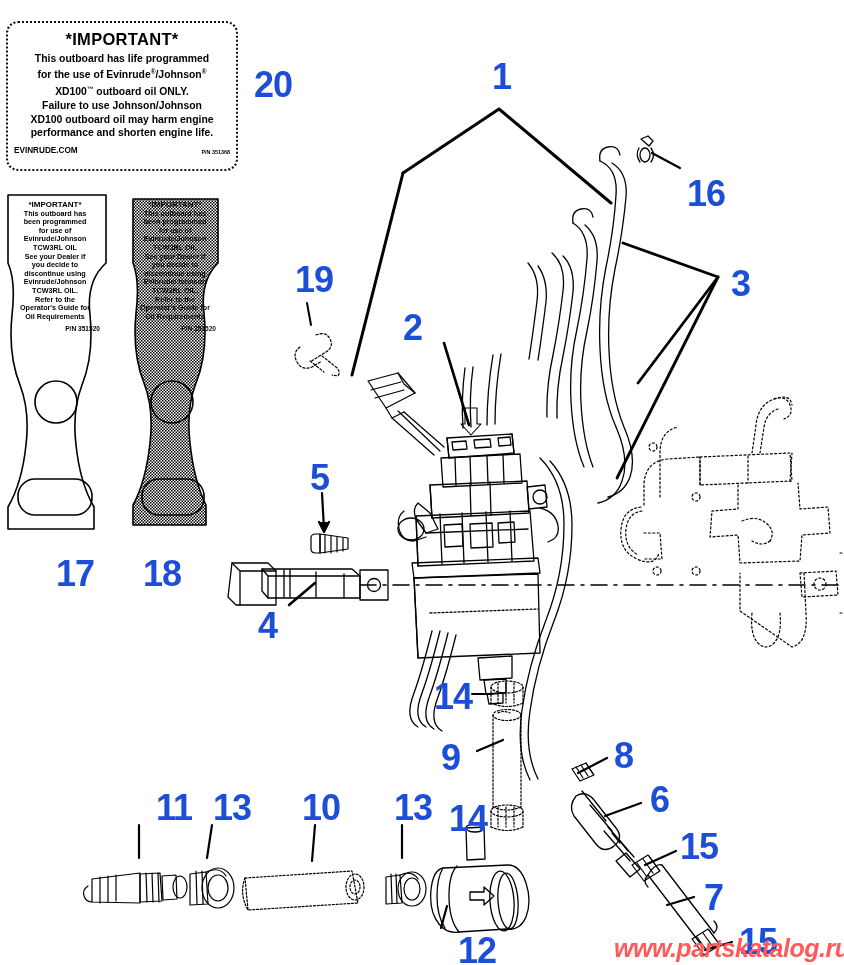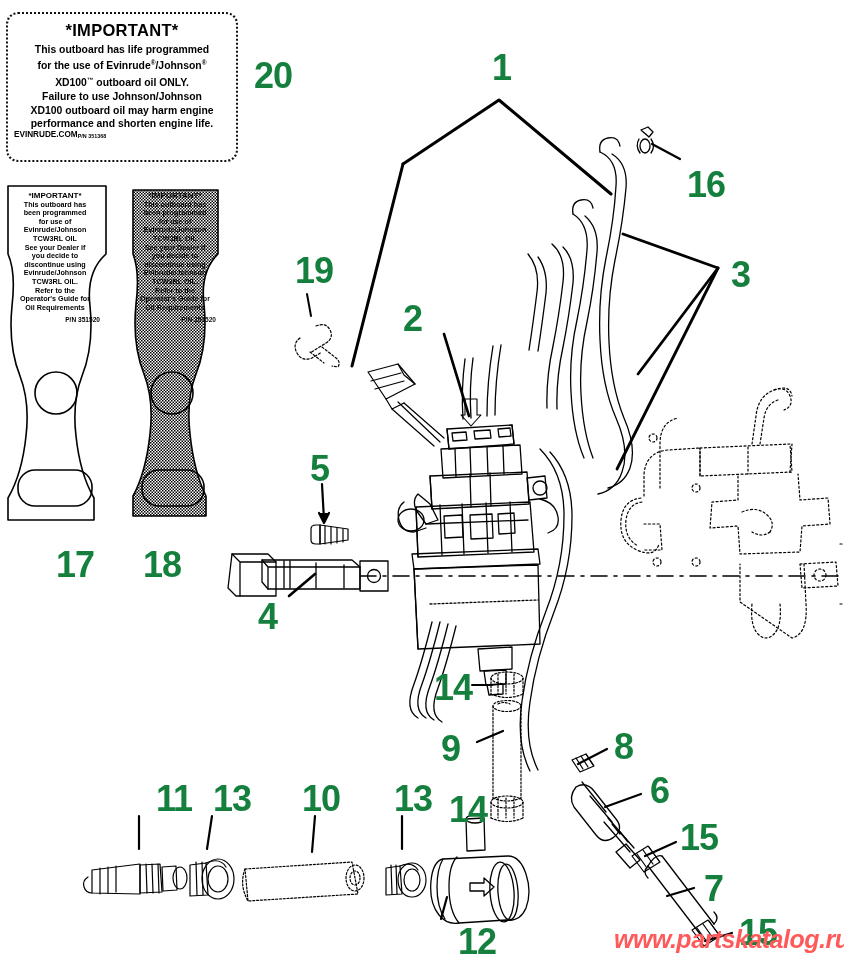--- a/index.html
+++ b/index.html
@@ -1,37 +1,37 @@
 <!DOCTYPE html>
 <html><head>
 <meta charset="utf-8">
 <title>Parts Diagram</title>
 <style>
   html,body{margin:0;padding:0;background:#ffffff;}
   body{width:844px;height:965px;position:relative;overflow:hidden;
        font-family:"Liberation Sans",sans-serif;color:#000;}
-  #stage{position:absolute;left:0;top:4px;width:844px;height:768px;}
+  #stage{position:absolute;left:0;top:13px;width:844px;height:768px;}
   #stage svg{position:absolute;left:0;top:0;}
 
   
   .callout{position:absolute;font-family:"Liberation Sans",sans-serif;
-           font-weight:bold;font-size:36px;line-height:36px;color:#15803d;
+           font-weight:bold;font-size:36px;line-height:36px;color:#1d4ed8;
            white-space:nowrap;letter-spacing:-1px;}
 
   
   .decal20{position:absolute;left:6px;top:8px;width:232px;height:150px;
            border:2px dotted #111;border-radius:12px;background:#fff;
            box-sizing:border-box;padding:4px 6px 2px;}
   .d20-title{text-align:center;font-weight:bold;font-size:16.5px;
              letter-spacing:.3px;margin:3px 0 3px;}
   .d20-body{text-align:center;font-weight:bold;font-size:10.4px;
             line-height:13.4px;}
   .d20-body sup{font-size:6.5px;vertical-align:super;}
-  .d20-foot{display:flex;align-items:flex-end;
-            margin-top:0;font-weight:bold;}
+  .d20-foot{display:flex;justify-content:space-between;align-items:flex-end;
+            margin-top:7px;font-weight:bold;}
   .d20-foot .site{font-size:8.2px;}
   .d20-foot .pn{font-size:5.4px;}
   .decal-txt{position:absolute;text-align:center;font-weight:bold;
              color:#000;pointer-events:none;}
   .d17-txt{left:6px;top:188px;width:98px;font-size:7.2px;line-height:8.6px;}
   .d17-txt .hd{font-size:8px;}
   .d17-txt .pn{display:block;text-align:right;padding-right:4px;
                margin-top:4px;font-size:6.6px;}
   .d18-txt{left:132px;top:188px;width:86px;font-size:7.2px;line-height:8.6px;
            opacity:.92;}

